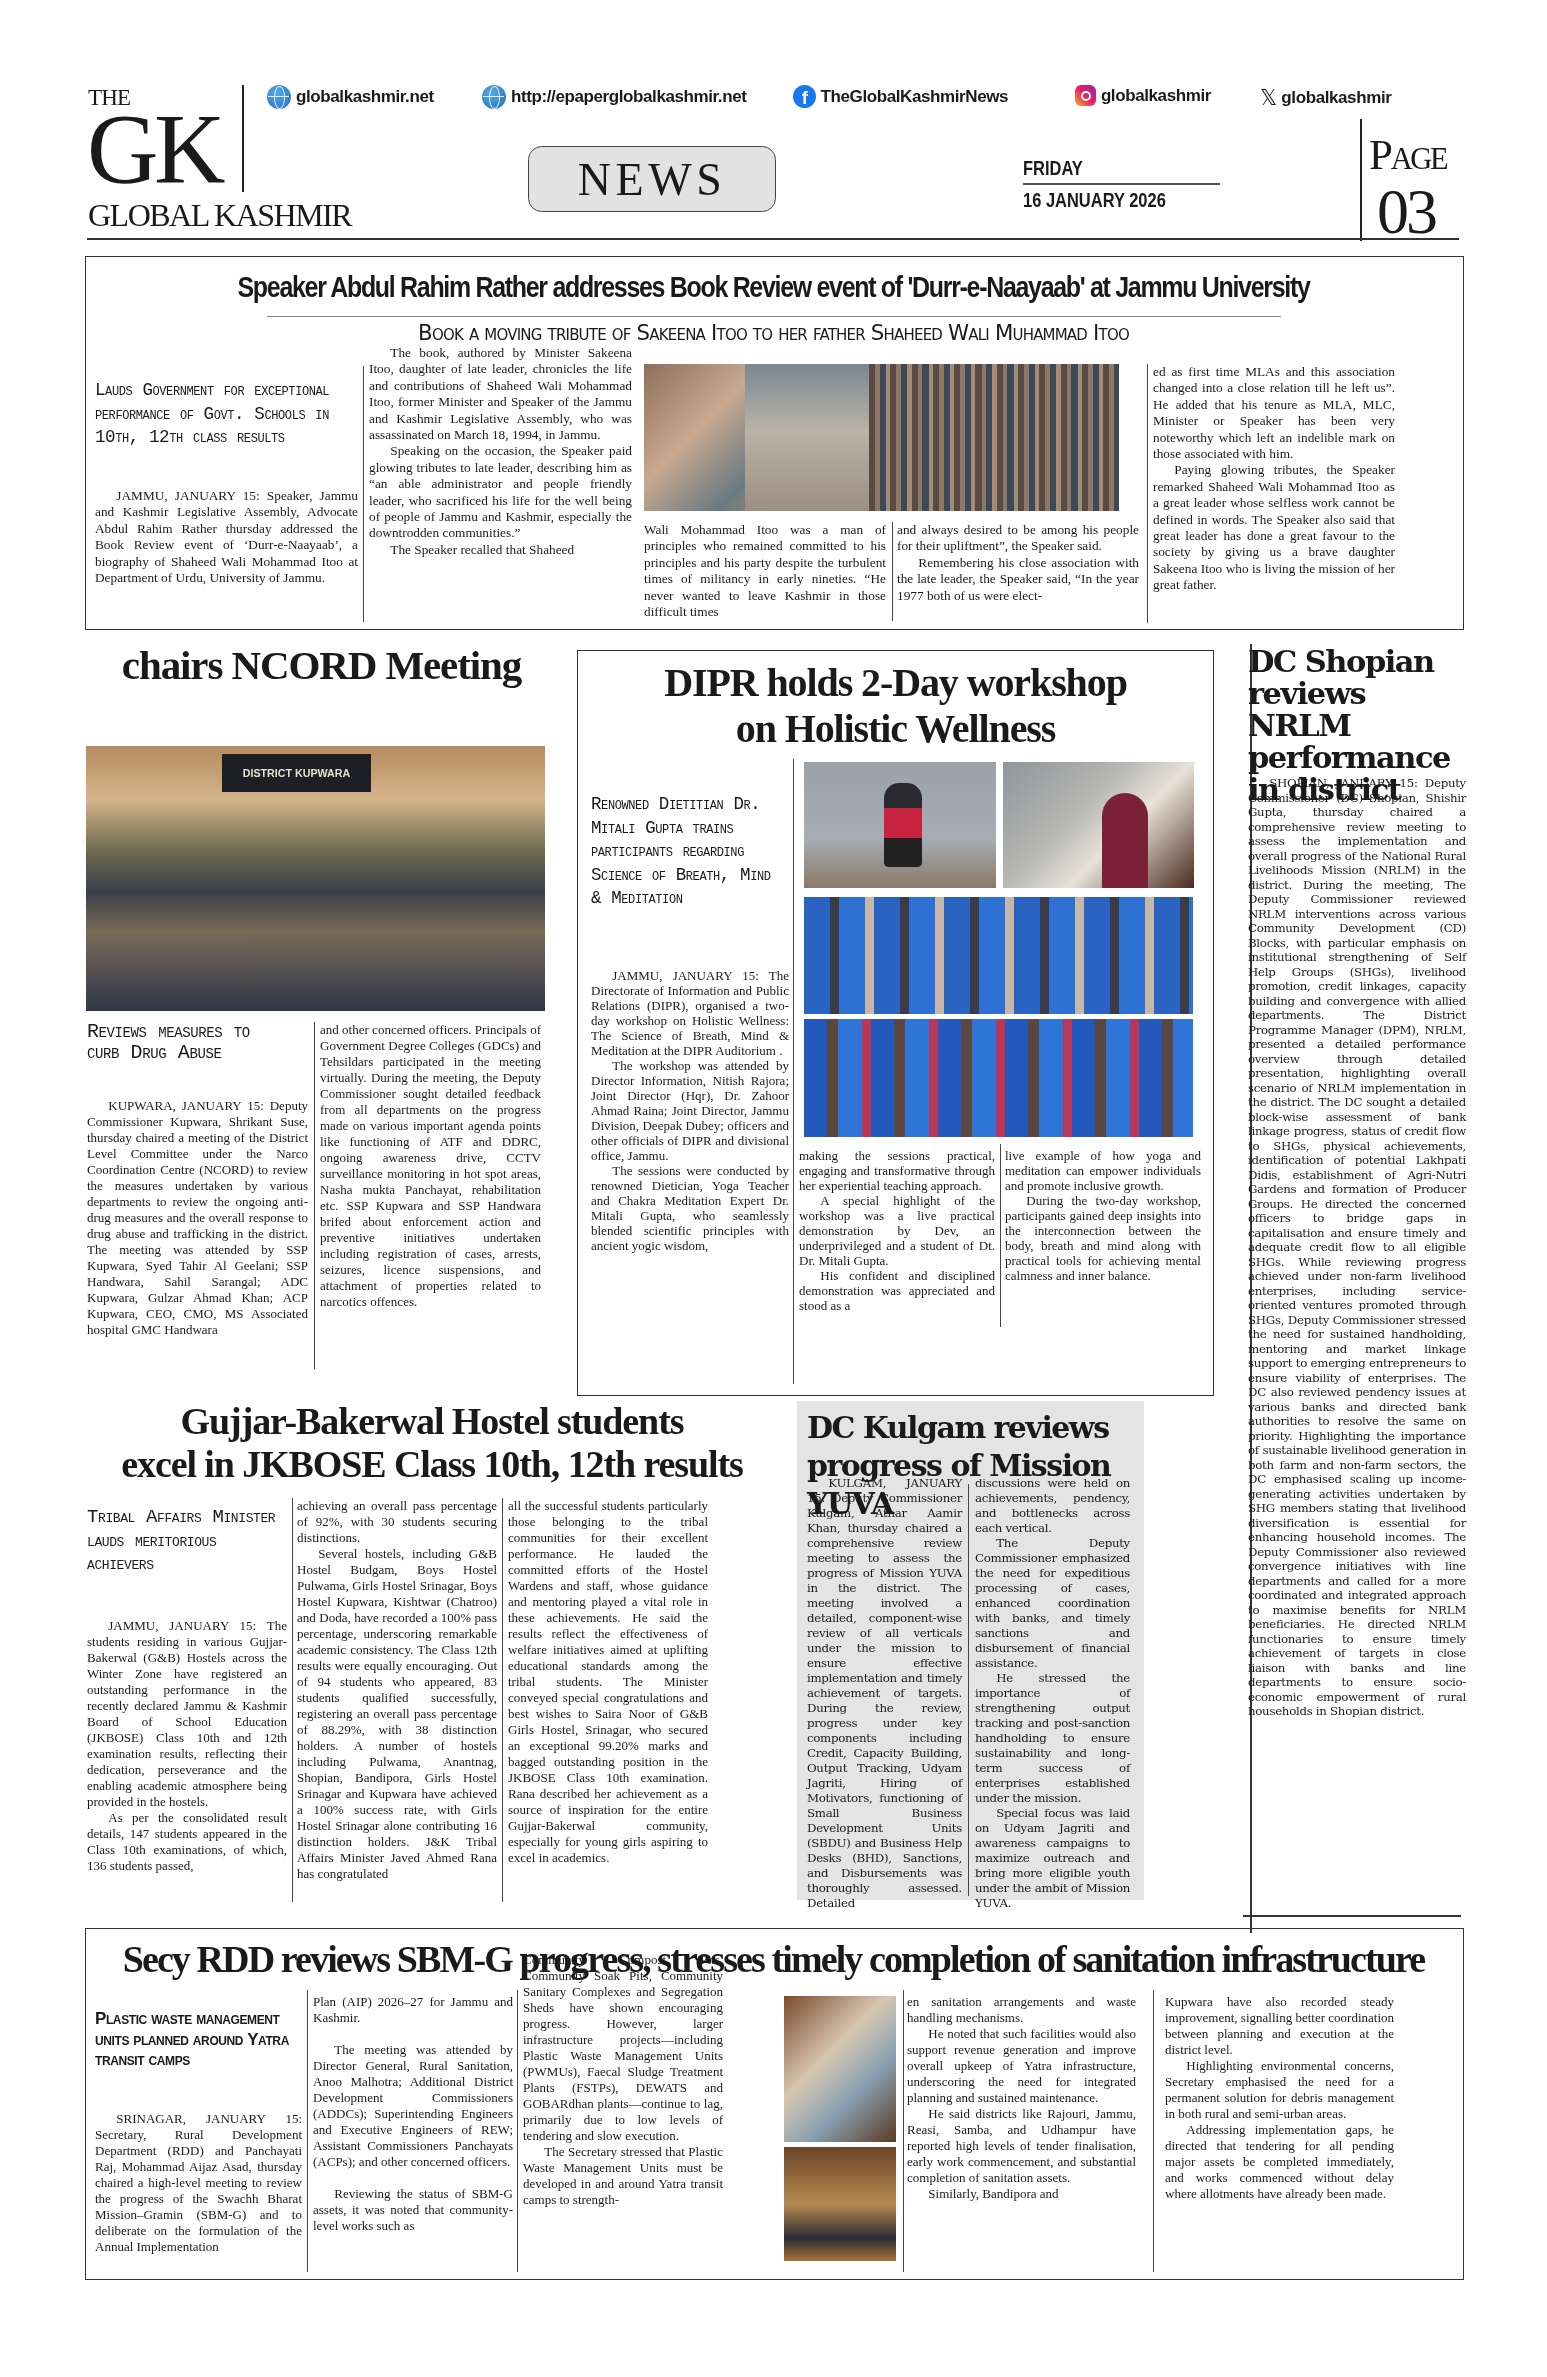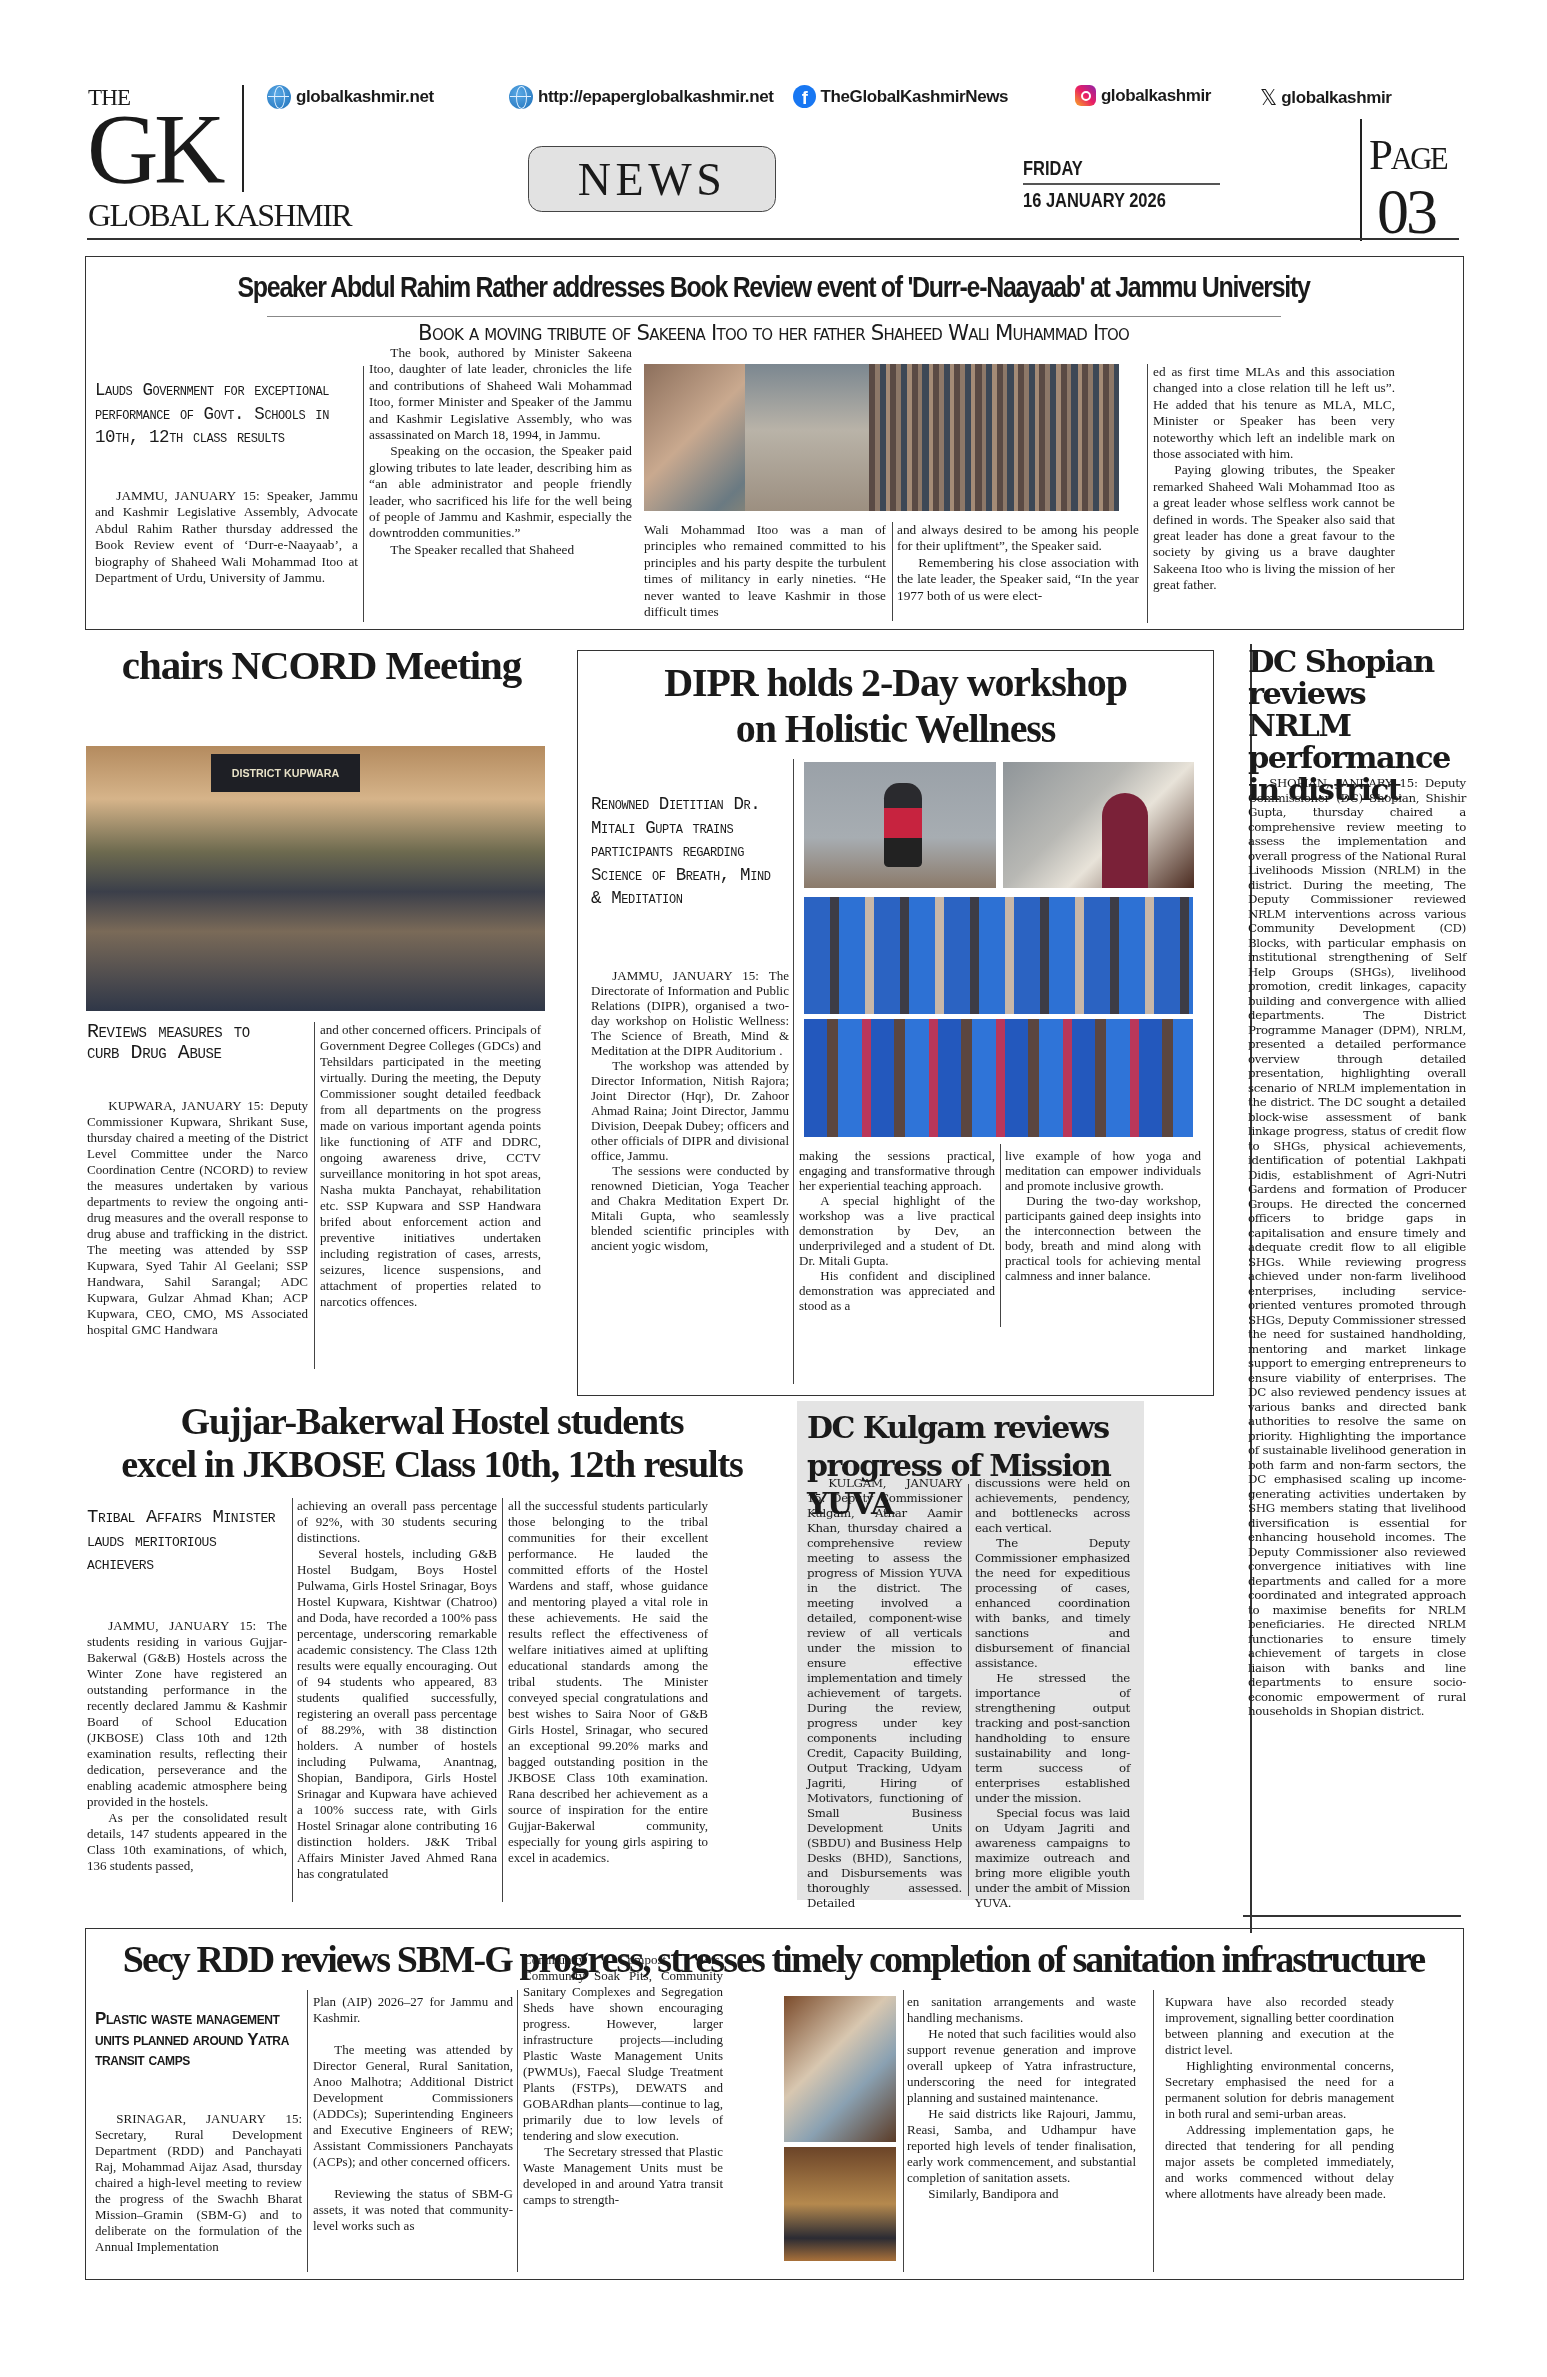--- a/index.html
+++ b/index.html
@@ -42,21 +42,21 @@
 
 <div class="abs masthead-the">THE</div>
 <div class="abs masthead-gk">GK</div>
 <div class="abs mast-div"></div>
 <div class="abs masthead-name">GLOBAL KASHMIR</div>
 
 <div class="abs social" style="left:267px;">
   <span class="globe"></span>
   <span>globalkashmir.net</span>
 </div>
-<div class="abs social" style="left:509px;">
+<div class="abs social" style="left:482px;">
   <span class="globe"></span>
   <span>http://epaperglobalkashmir.net</span>
 </div>
 <div class="abs social" style="left:793px;">
   <span class="fb">f</span>
   <span>TheGlobalKashmirNews</span>
 </div>
 <div class="abs social" style="left:1075px;">
   <span class="ig"></span>
   <span>globalkashmir</span>
@@ -104,21 +104,21 @@
 <div class="vr" style="left:1147px;top:364px;height:259px;"></div>
 <div class="col" style="left:1153px;top:364px;width:242px;">
   <p class="noind">ed as first time MLAs and this association changed into a close relation till he left us”. He added that his tenure as MLA, MLC, Minister or Speaker has been very noteworthy which left an indelible mark on those associated with him.</p>
     <p>Paying glowing tributes, the Speaker remarked Shaheed Wali Mohammad Itoo as a great leader whose selfless work cannot be defined in words. The Speaker also said that great leader has done a great favour to the society by giving us a brave daughter Sakeena Itoo who is living the mission of her great father.</p>
 </div>
 
 <div class="hed" style="left:85px;top:642px;width:473px;font-size:41px;line-height:46px;">
     <div>chairs NCORD Meeting</div>
 </div>
 <div class="photo" style="left:86px;top:746px;width:459px;height:265px;background:linear-gradient(180deg,#b48b5f 0%,#d6b48a 20%,#6d6a4f 40%,#3b3f4a 55%,#7a6a58 70%,#2f3748 100%);">
-  <div class="abs" style="left:125px;top:7.6px;width:149px;height:38px;background:#1e1f25;color:#e8e2c8;font-family:'Liberation Sans',sans-serif;font-weight:bold;font-size:10.7px;text-align:center;line-height:38px;">DISTRICT KUPWARA</div>
+  <div class="abs" style="left:136px;top:7.6px;width:149px;height:38px;background:#1e1f25;color:#e8e2c8;font-family:'Liberation Sans',sans-serif;font-weight:bold;font-size:10.7px;text-align:center;line-height:38px;">DISTRICT KUPWARA</div>
 </div>
 <div class="kicker" style="left:87px;top:1022px;width:175px;font-size:20px;line-height:20.6px;">Reviews measures to curb Drug Abuse</div>
 <div class="col" style="left:87px;top:1098px;width:221px;font-size:13px;line-height:16px;">
     <p>KUPWARA, JANUARY 15: Deputy Commissioner Kupwara, Shrikant Suse, thursday chaired a meeting of the District Level Committee under the Narco Coordination Centre (NCORD) to review the measures undertaken by various departments to review the ongoing anti-drug measures and the overall response to drug abuse and trafficking in the district. The meeting was attended by SSP Kupwara, Syed Tahir Al Geelani; SSP Handwara, Sahil Sarangal; ADC Kupwara, Gulzar Ahmad Khan; ACP Kupwara, CEO, CMO, MS Associated hospital GMC Handwara</p>
   </div>
 <div class="vr" style="left:314px;top:1022px;height:347px;"></div>
 <div class="col" style="left:320px;top:1022px;width:221px;font-size:13px;line-height:16px;">
     <p class="noind">and other concerned officers. Principals of Government Degree Colleges (GDCs) and Tehsildars participated in the meeting virtually. During the meeting, the Deputy Commissioner sought detailed feedback from all departments on the progress made on various important agenda points like functioning of ATF and DDRC, ongoing awareness drive, CCTV surveillance monitoring in hot spot areas, Nasha mukta Panchayat, rehabilitation etc. SSP Kupwara and SSP Handwara brifed about enforcement action and preventive initiatives undertaken including registration of cases, arrests, seizures, licence suspensions, and attachment of properties related to narcotics offences.</p>
   </div>
 

